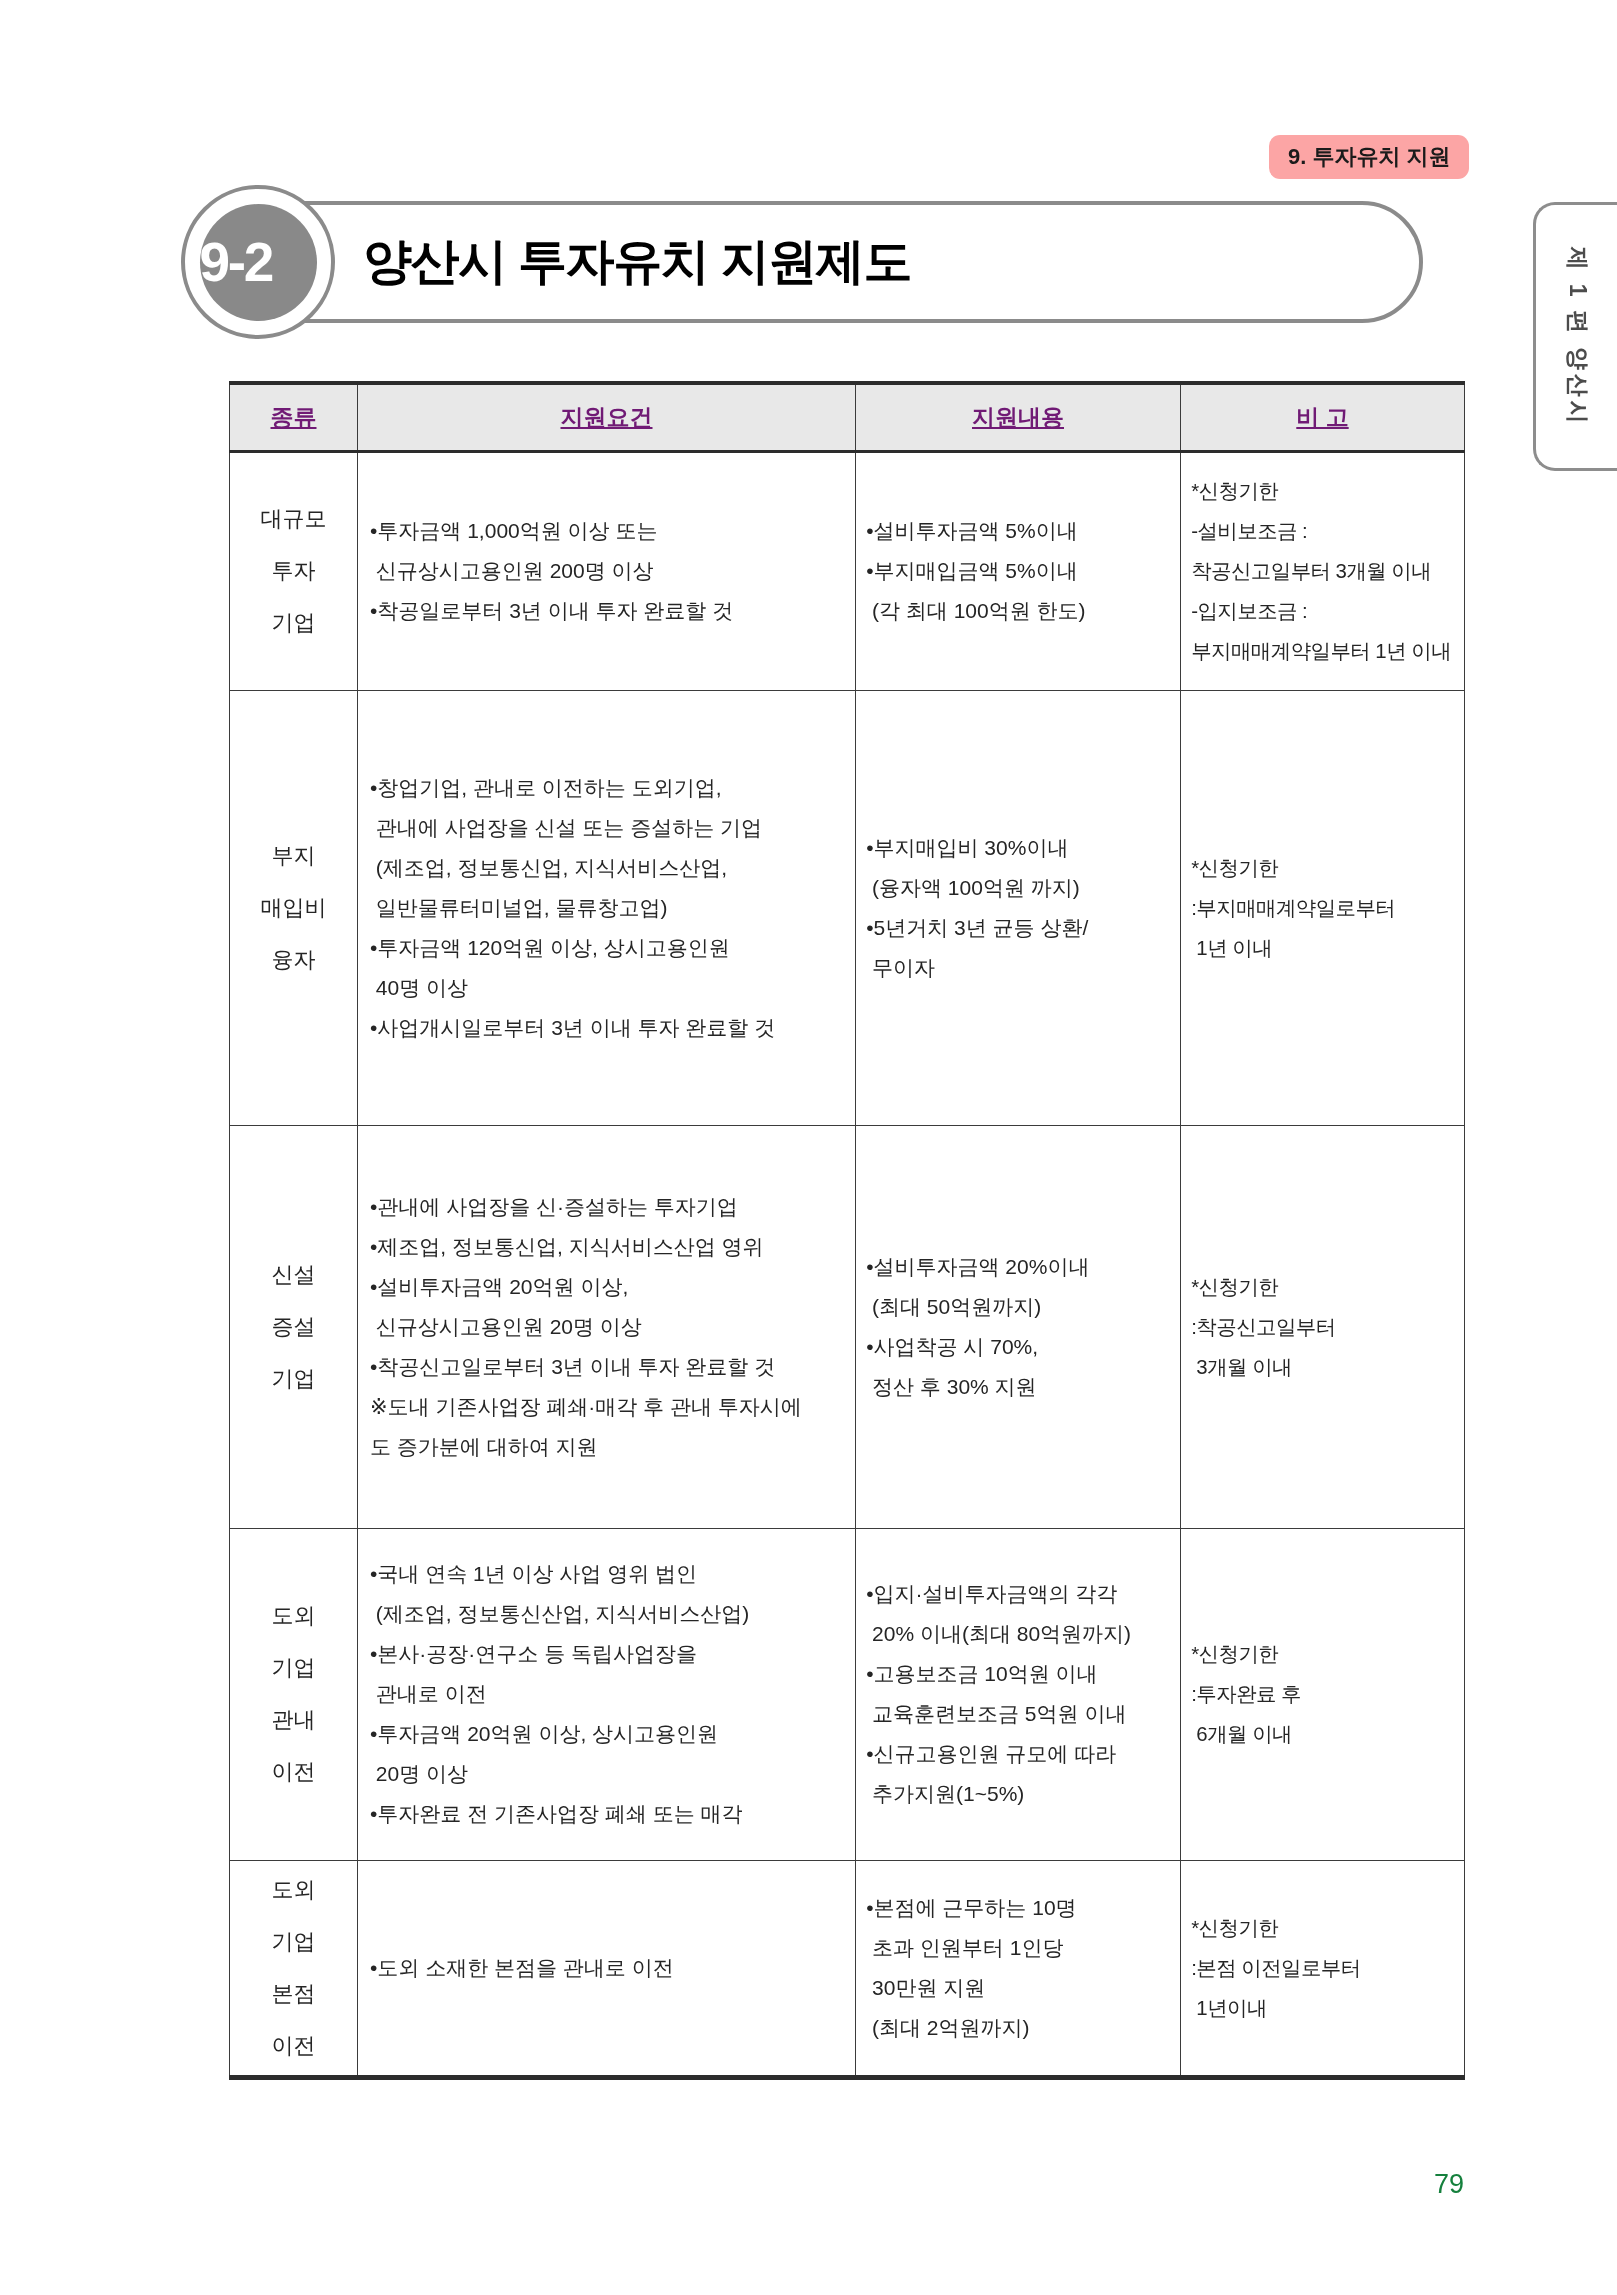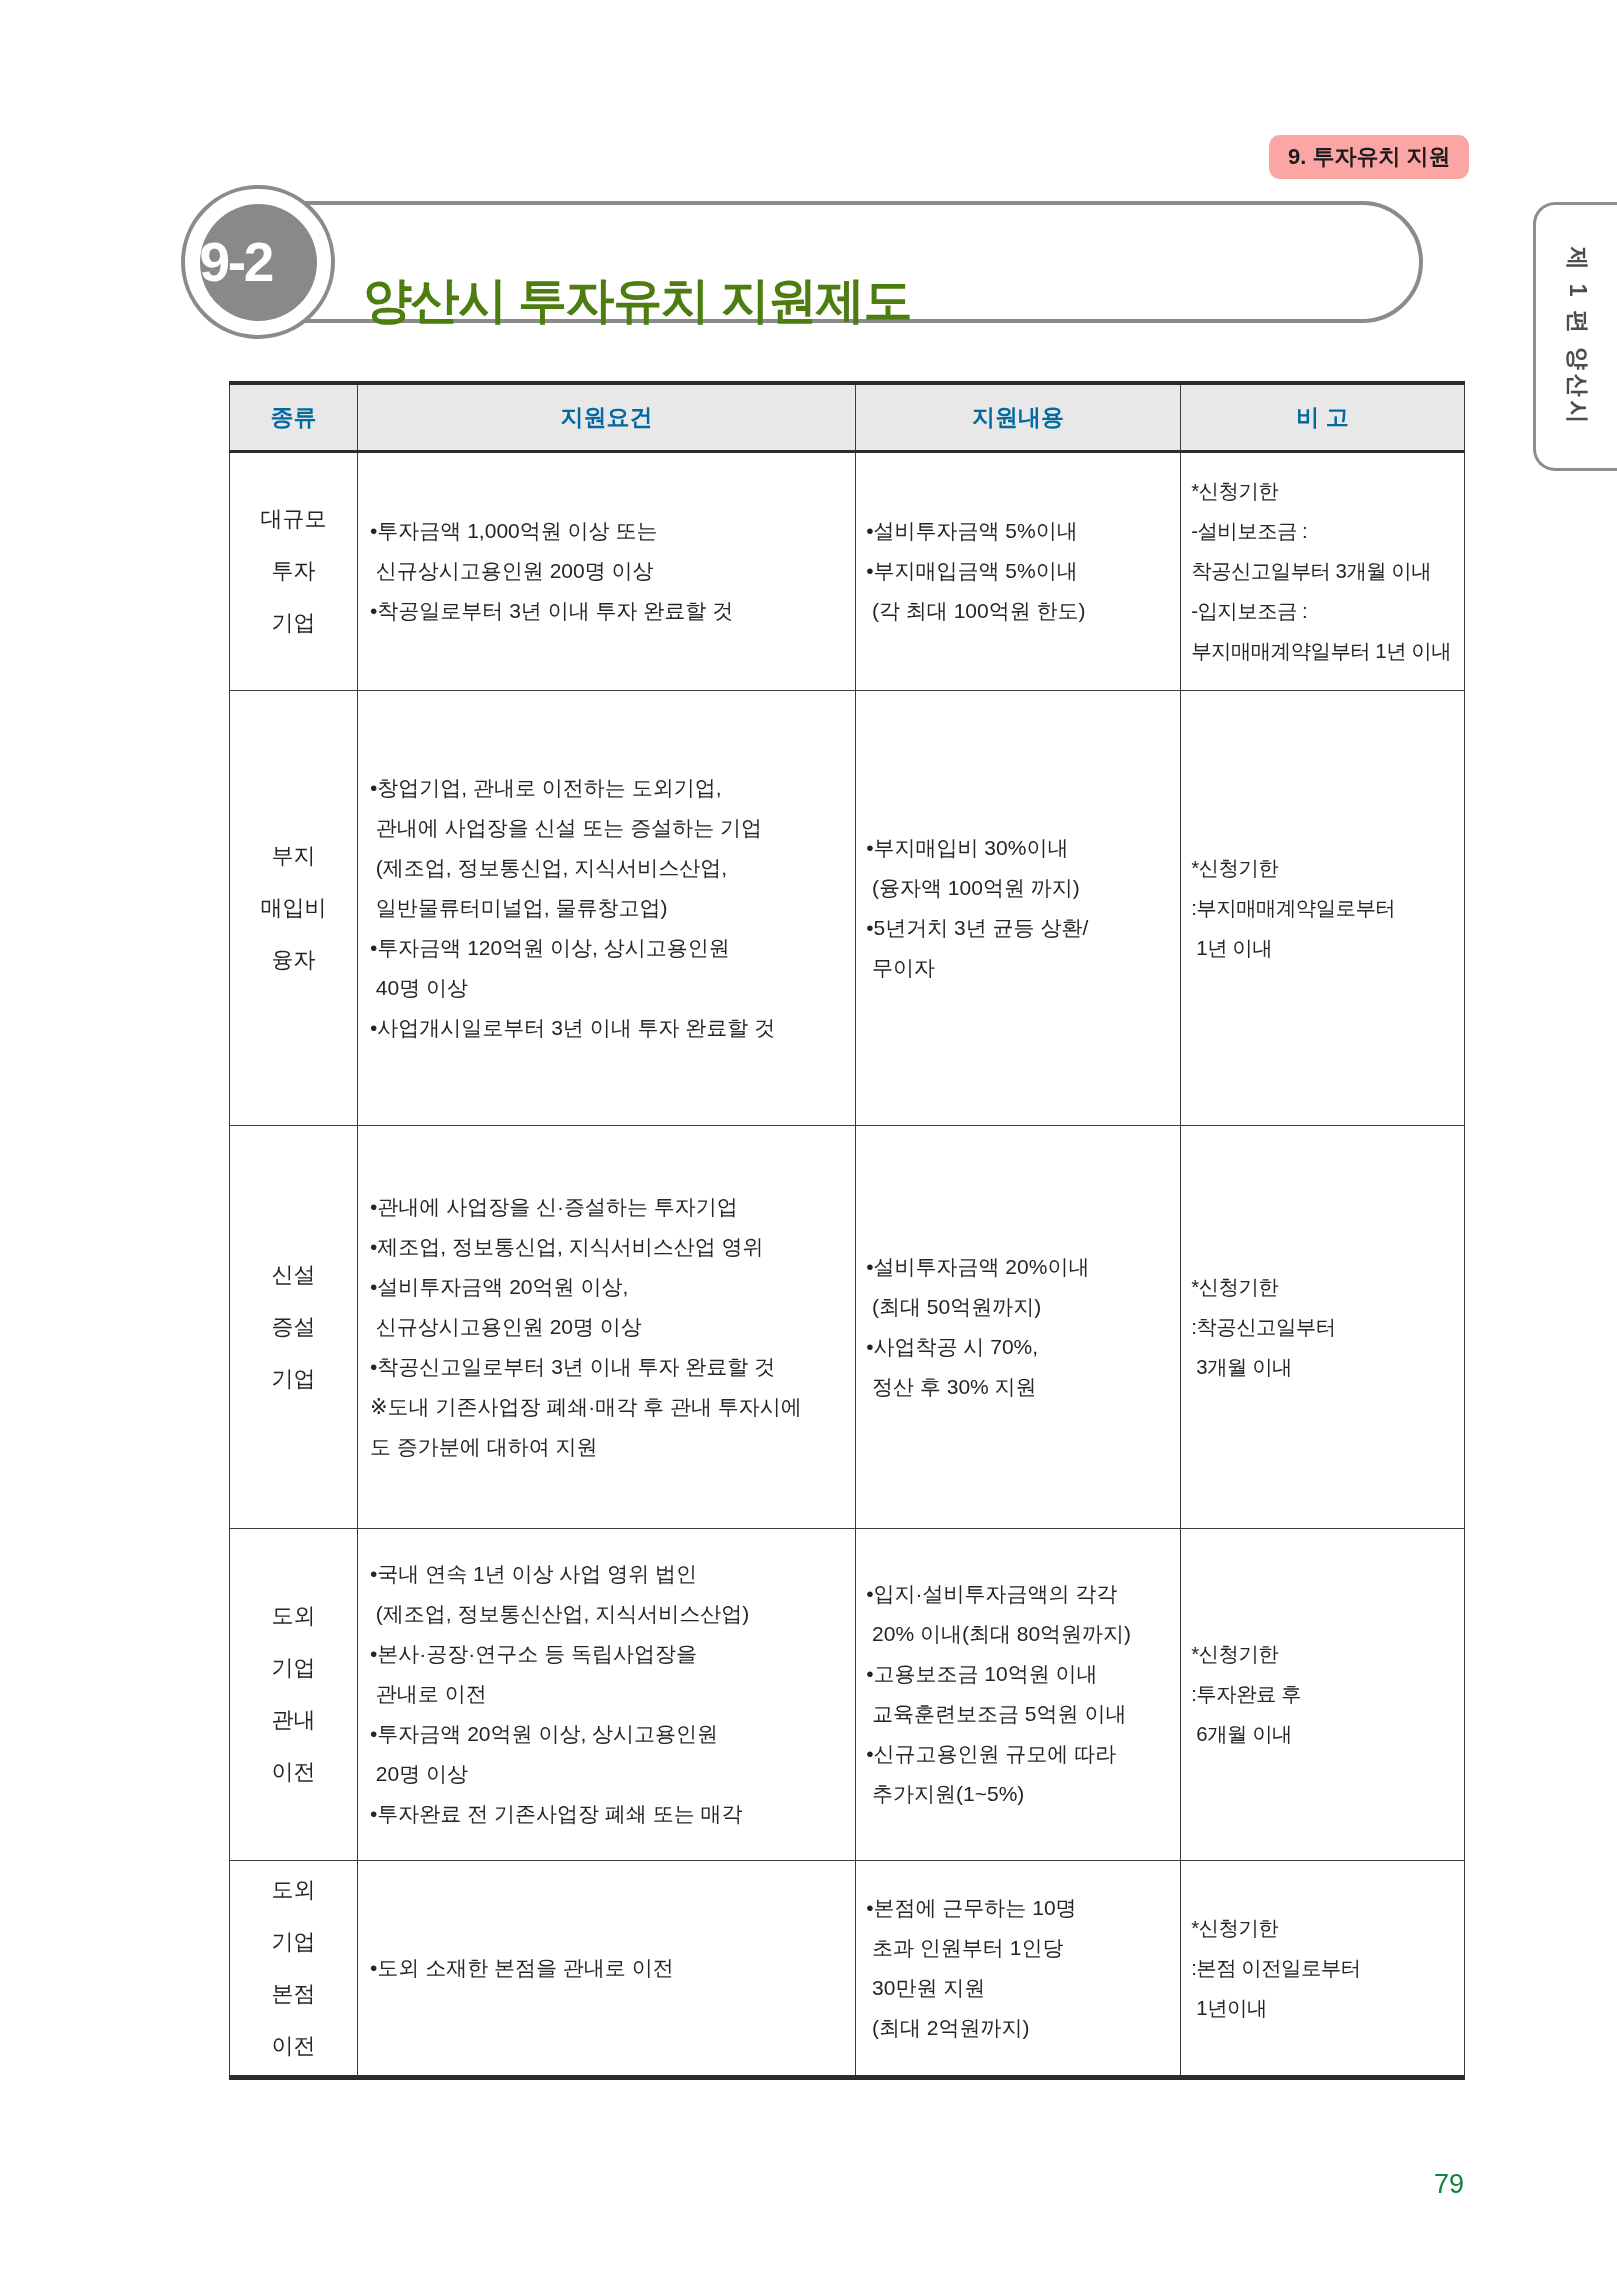--- a/index.html
+++ b/index.html
@@ -73,23 +73,22 @@
   .banner-title {
     position: absolute;
     left: 165px;
     top: 0;
     height: 100%;
     display: flex;
     align-items: center;
     font-size: 49px;
     font-weight: 800;
     letter-spacing: -1.4px;
-    color: #4d7c0f;
+    color: #000000;
     white-space: nowrap;
-    margin-top: 39px;
   }
   .section-circle {
     position: absolute;
     left: 181px;
     top: 185px;
     width: 154px;
     height: 154px;
     border: 4.6px solid #8b8b8b;
     border-radius: 50%;
     box-sizing: border-box;
@@ -128,24 +127,25 @@
   .support-table td {
     border: 1.9px solid #3b3b3b;
     box-sizing: border-box;
     vertical-align: middle;
   }
   .support-table th {
     background: #e8e8e8;
     height: 68px;
     font-size: 23px;
     font-weight: 700;
-    color: #0369a1;
+    color: #701a75;
     text-align: center;
     border-top: 4.2px solid #2c2c2c;
     border-bottom: 3.2px solid #2c2c2c;
+    text-decoration: underline;
   }
   .support-table td {
     font-size: 21px;
     line-height: 40px;
     color: #252525;
     white-space: pre-wrap;
   }
   .support-table tbody tr:last-child td {
     border-bottom: 5.1px solid #2c2c2c;
   }

